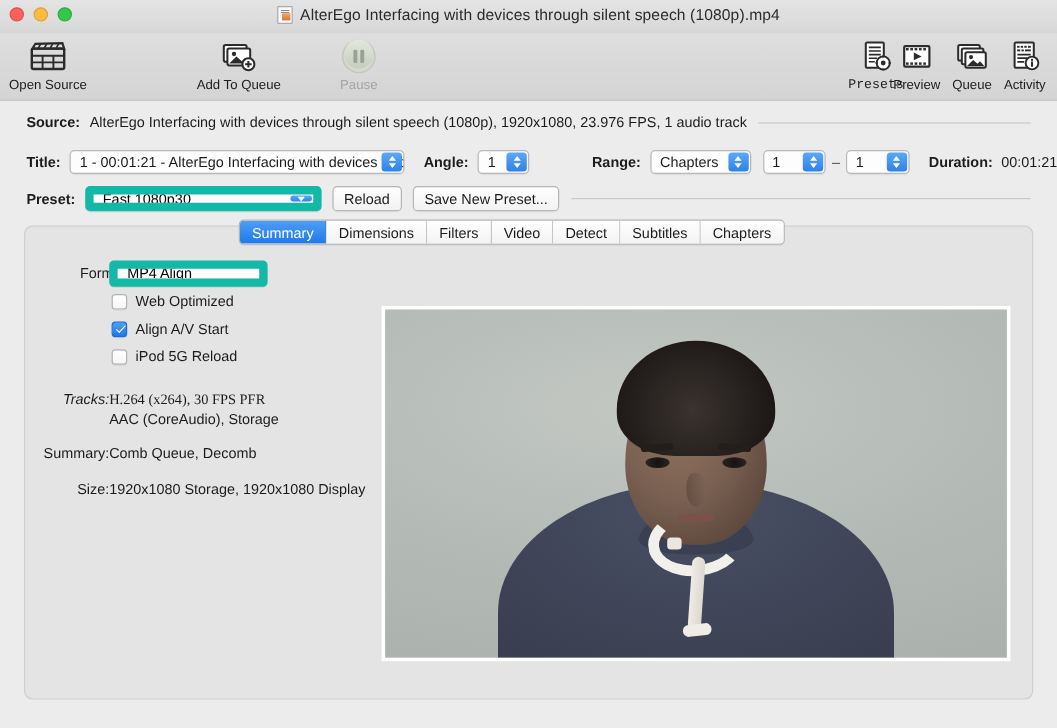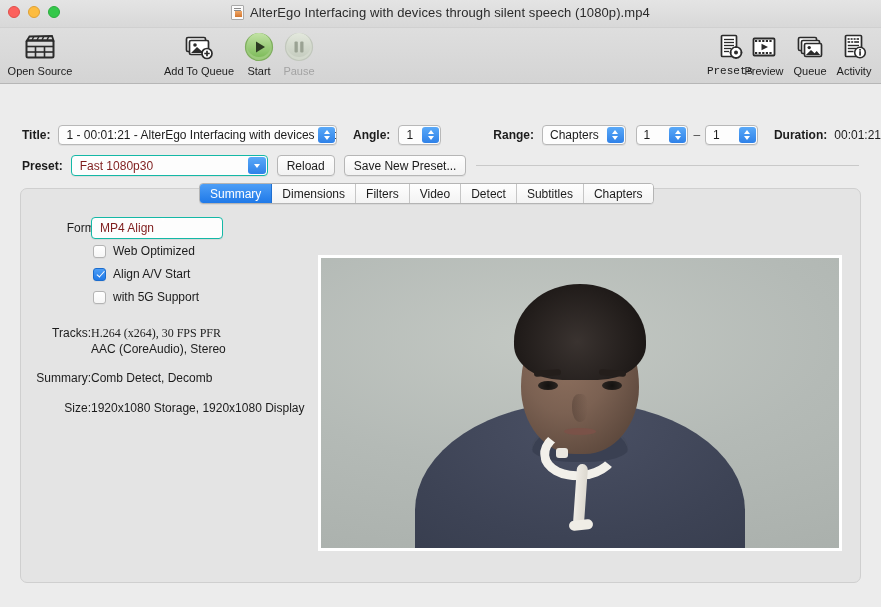--- a/index.html
+++ b/index.html
@@ -123,26 +123,26 @@
     border-right: 3.5px solid transparent;
   }
   .chev-up { border-bottom: 4px solid #fff; margin-bottom: 2px; }
   .chev-dn { border-top: 4px solid #fff; }
 
   
   .combo {
     position: relative;
     height: 21px;
     background: #fdfdfd;
-    border: 1px solid #14b8a6;
+    border: 7px solid #14b8a6;
     border-radius: 4px;
     box-shadow: 0 1px 0 rgba(0,0,0,0.06);
     display: flex; align-items: center;
     padding: 0 24px 0 8px;
-    font-size: 12px; color: #7f1d1d;
+    font-size: 12px; color: #000000;
     white-space: nowrap; overflow: hidden;
   }
   .combo .arrowbox {
     position: absolute; right: 1px; top: 1px; bottom: 1px;
     width: 18px;
     background: linear-gradient(to bottom, #5aa9f8 0%, #2f81e8 100%);
     border-radius: 3px;
     display: flex; align-items: center; justify-content: center;
   }
   .combo .arrowbox .chev-dn { border-top: 4.5px solid #fff; }
@@ -409,36 +409,20 @@
           <rect x="5.5" y="6.5" width="19" height="14" rx="1.5" fill="#fff" stroke="#2b2b2b" stroke-width="1.7"></rect>
           <circle cx="11" cy="11" r="1.8" fill="#2b2b2b"></circle>
           <path d="M7 19 L13 13 L17.5 17 L20 14.5 L23.5 19 Z" fill="#2b2b2b"></path>
           <circle cx="23" cy="19.5" r="5" fill="#fff" stroke="#2b2b2b" stroke-width="1.7"></circle>
           <path d="M23 16.8 V22.2 M20.3 19.5 H25.7" stroke="#2b2b2b" stroke-width="1.7"></path>
         </svg>
       </div>
       <span class="tb-label">Add To Queue</span>
     </div>
 
-    <div class="tb-item" style="left:223px; width:72px;">
-      <div class="tb-ico">
-        <svg width="30" height="30" viewBox="0 0 30 30">
-          <circle cx="15" cy="15" r="13.5" fill="#9ccb7c" stroke="#7fae5f" stroke-width="1.2"></circle>
-          <circle cx="15" cy="13" r="12" fill="url(#gstart)"></circle>
-          <defs>
-            <linearGradient id="gstart" x1="0" y1="0" x2="0" y2="1">
-              <stop offset="0%" stop-color="#c3e3a6"></stop>
-              <stop offset="100%" stop-color="#7fbc5c"></stop>
-            </linearGradient>
-          </defs>
-          <path d="M12 9.5 L21 15 L12 20.5 Z" fill="#2c3a22"></path>
-        </svg>
-      </div>
-      <span class="tb-label">Start</span>
-    </div>
 
     <div class="tb-item" style="left:263px; width:72px;">
       <div class="tb-ico">
         <svg width="30" height="30" viewBox="0 0 30 30">
           <circle cx="15" cy="15" r="13.5" fill="#d3d9cd" stroke="#c1c7bc" stroke-width="1.2"></circle>
           <circle cx="15" cy="13" r="12" fill="url(#gpause)"></circle>
           <defs>
             <linearGradient id="gpause" x1="0" y1="0" x2="0" y2="1">
               <stop offset="0%" stop-color="#e3e8dd"></stop>
               <stop offset="100%" stop-color="#c6cdc0"></stop>
@@ -532,20 +516,25 @@
           <rect x="19.2" y="18.2" width="1.7" height="4.4" fill="#2b2b2b"></rect>
           <rect x="19.2" y="16" width="1.7" height="1.7" fill="#2b2b2b"></rect>
         </svg>
       </div>
       <span class="tb-label">Activity</span>
     </div>
   </div>
 
   <div id="meta">
 
+    <div class="row" style="top:11px; left:22px; right:22px;">
+      <span class="lbl-bold">Source:</span>
+      <span class="val" style="margin-left:8px;">AlterEgo  Interfacing with devices through silent speech (1080p), 1920x1080, 23.976 FPS, 1 audio track</span>
+      <span class="hr-line"></span>
+    </div>
 
     <div class="row" style="top:41px; left:22px;">
       <span class="lbl-bold">Title:</span>
       <span class="popup" style="width:305px; margin-left:8px;">
         <span>1 - 00:01:21 - AlterEgo  Interfacing with devices throug</span>
         <span class="stepper">
           <span class="chev-up"></span>
             <span class="chev-dn"></span>
         </span>
       </span>
@@ -624,29 +613,29 @@
     <div class="cbrow" style="left:72px; top:55px;">
       <span class="cbox"></span>
       <span class="cblabel">Web Optimized</span>
     </div>
     <div class="cbrow" style="left:72px; top:78px;">
       <span class="cbox on"></span>
       <span class="cblabel">Align A/V Start</span>
     </div>
     <div class="cbrow" style="left:72px; top:101px;">
       <span class="cbox"></span>
-      <span class="cblabel">with 5G Support</span>
-    </div>
-
-    <div class="sum-label" style="left:4px; top:137px;">Tracks:</div>
+      <span class="cblabel">iPod 5G Reload</span>
+    </div>
+
+    <div class="sum-label" style="left:4px; top:137px;font-style:italic;">Tracks:</div>
     <div class="sum-val" style="left:70px; top:137px;font-family:Liberation Serif, serif;">H.264 (x264), 30 FPS PFR</div>
-    <div class="sum-val" style="left:70px; top:153px;">AAC (CoreAudio), Stereo</div>
+    <div class="sum-val" style="left:70px; top:153px;">AAC (CoreAudio), Storage</div>
 
     <div class="sum-label" style="left:4px; top:182px;">Summary:</div>
-    <div class="sum-val" style="left:70px; top:182px;">Comb Detect, Decomb</div>
+    <div class="sum-val" style="left:70px; top:182px;">Comb Queue, Decomb</div>
 
     <div class="sum-label" style="left:4px; top:212px;">Size:</div>
     <div class="sum-val" style="left:70px; top:212px;">1920x1080 Storage, 1920x1080 Display</div>
 
     <div id="preview-frame">
       <div id="preview-img">
         <div class="bg"></div>
         <div class="torso"></div>
         <div class="neck"></div>
         <div class="collar"></div>

